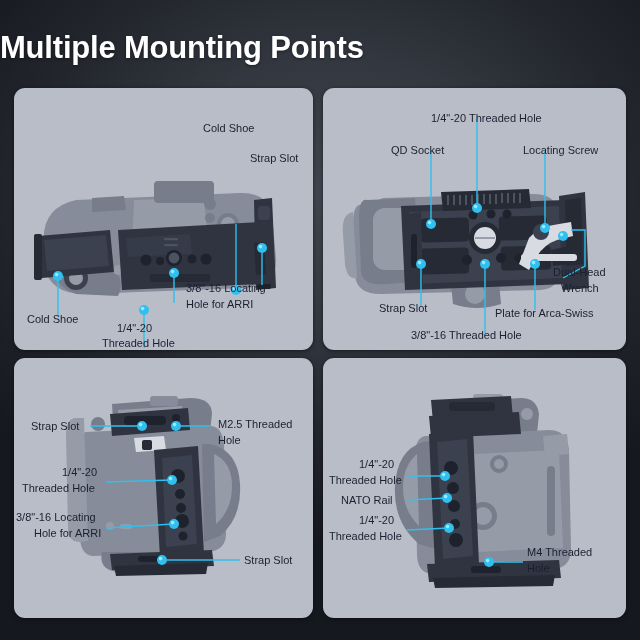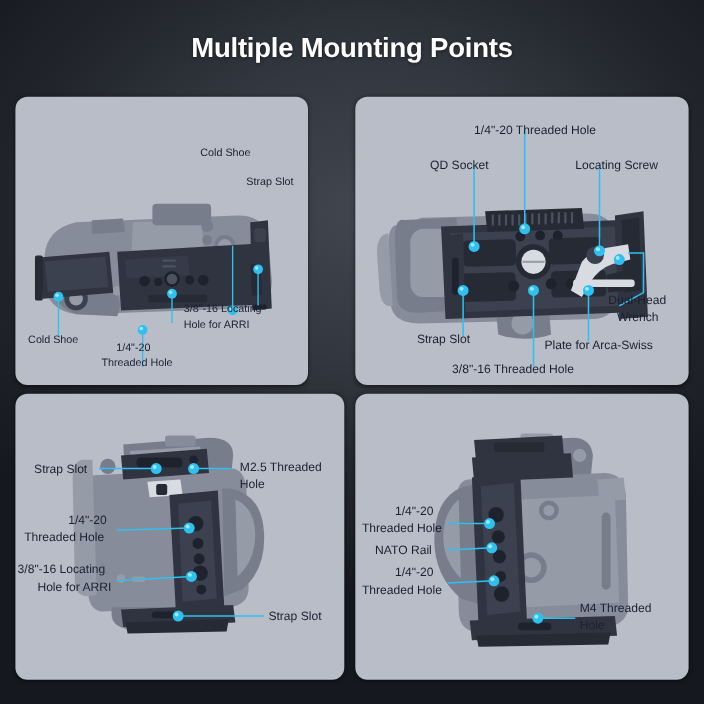--- a/index.html
+++ b/index.html
@@ -7,30 +7,30 @@
     width:640px;height:640px;overflow:hidden;
     font-family:"Liberation Sans","DejaVu Sans",sans-serif;
     background:#14171e;
   }
   #root{
     position:relative;width:640px;height:640px;
     background:
       radial-gradient(ellipse 70% 55% at 52% 30%, #41464f 0%, #33373f 38%, #23262d 68%, #15181e 100%);
   }
   #page-title{
-    position:absolute;left:0;top:30px;width:640px;text-align:center;
-    color:#ffffff;font-size:25px;font-weight:bold;letter-spacing:-0.2px;
+    position:absolute;left:0;top:30px;width:640px;
+    color:#ffffff;font-size:31px;font-weight:bold;letter-spacing:-0.2px;
     text-shadow:0 1px 3px rgba(0,0,0,.45);
   }
   .panel{
     position:absolute;background:#b9bdc8;border-radius:11px;
     overflow:hidden;box-shadow:0 1px 4px rgba(0,0,0,.5);
   }
   .panel svg{display:block;width:100%;height:100%;}
-  #panel-1{left:14px;top:88px;width:266px;height:262px;}
+  #panel-1{left:14px;top:88px;width:299px;height:262px;}
   #panel-2{left:323px;top:88px;width:303px;height:262px;}
   #panel-3{left:14px;top:358px;width:299px;height:260px;}
   #panel-4{left:323px;top:358px;width:303px;height:260px;}
   .lbl{ fill:#1b2030;font-size:11px;font-family:"Liberation Sans","DejaVu Sans",sans-serif; }
   .lead{ stroke:#2fc0ef;stroke-width:1.4;fill:none; }
   .dotOuter{ fill:#2fc0ef; }
   .dotInner{ fill:#9ee8fb; }
   .camBody{ fill:#868c99; }
   .camBody2{ fill:#777d8b; }
   .camBody3{ fill:#969ba8; }

